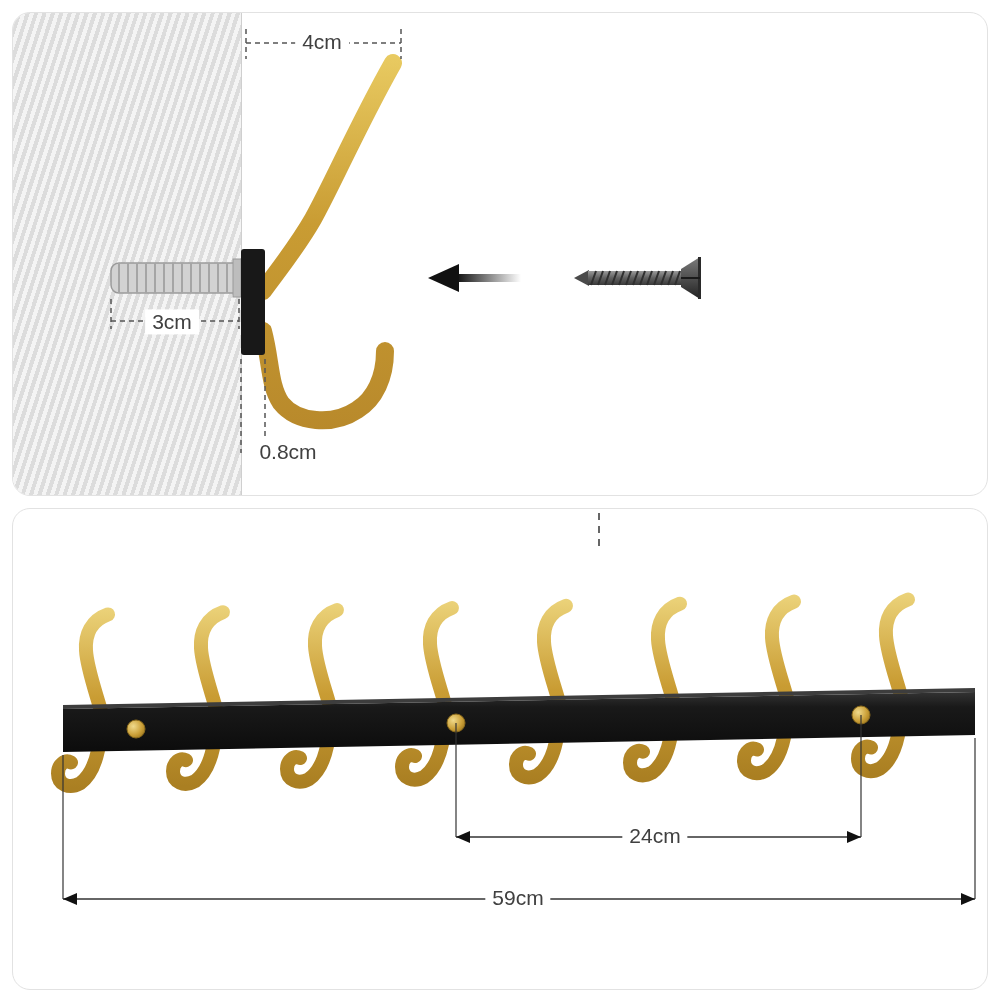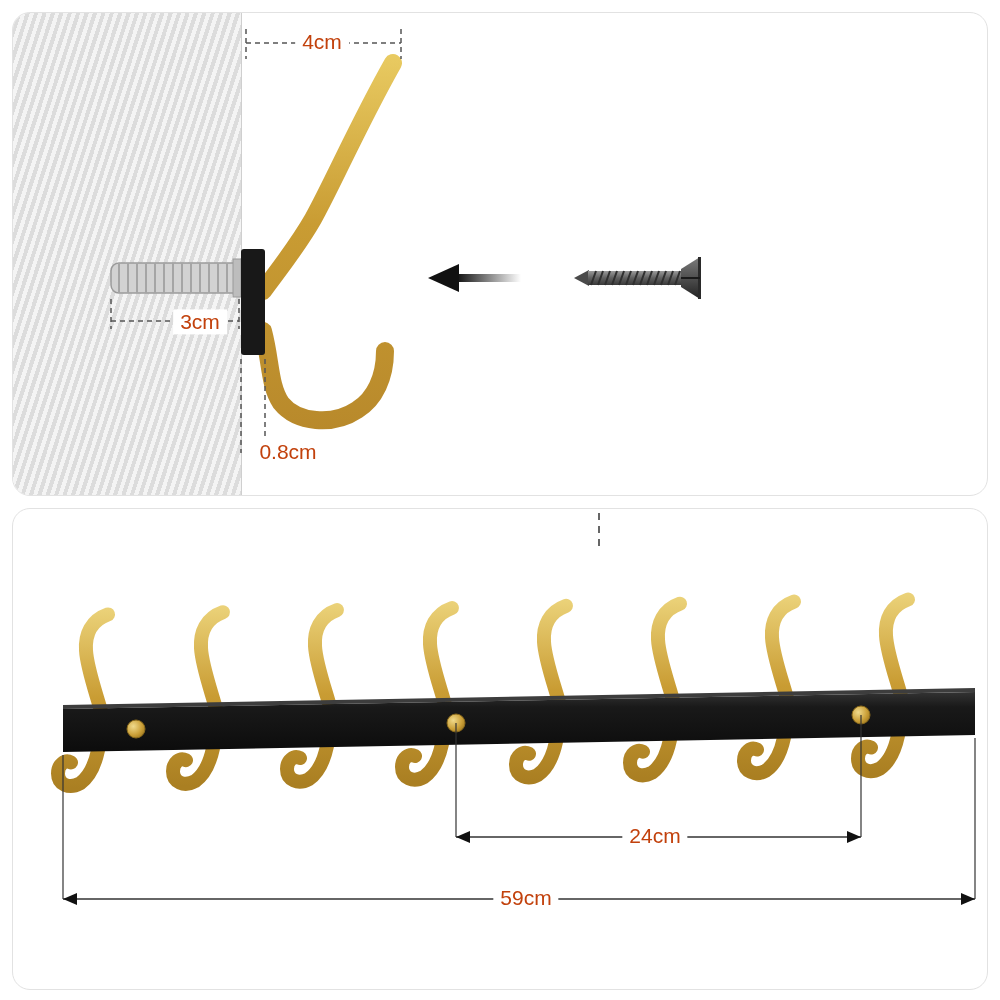--- a/index.html
+++ b/index.html
@@ -13,21 +13,21 @@
   }
   .panel.top{top:12px;height:482px;}
   .panel.bottom{top:508px;height:480px;}
   .panel svg{position:absolute;left:0;top:0;}
   .wall{
     position:absolute;left:0;top:0;width:228px;height:100%;
     background:repeating-linear-gradient(108deg,#f4f4f4 0 4px,#dcdcdc 4px 8px);
     border-right:1px solid #cfcfcf;
   }
   .dim-label{
-    position:absolute;z-index:5;font-size:21px;color:#c2410c;background:#fff;
+    position:absolute;z-index:5;font-size:21px;color:#404040;background:#fff;
     padding:0 7px;transform:translate(-50%,-50%);white-space:nowrap;line-height:1.2;
   }
 </style>
 </head>
 <body>
 
 <div class="panel top">
   <div class="wall"></div>
 
   <svg width="974" height="482" viewBox="0 0 974 482">
@@ -159,19 +159,19 @@
       <path d="M962 229 V390"></path>
       <path d="M50 390 H962" stroke-width="1.5"></path>
       <polygon points="50,390 64,384 64,396" fill="#111" stroke="none"></polygon>
       <polygon points="962,390 948,384 948,396" fill="#111" stroke="none"></polygon>
     </g>
   </svg>
 </div>
 
 <div class="dim-label" style="left:322px;top:42px;">4cm</div>
 
-<div class="dim-label" style="left:172px;top:322px;margin-left:28px;">3cm</div>
+<div class="dim-label" style="left:172px;top:322px;">3cm</div>
 
 <div class="dim-label" style="left:288px;top:452px;">0.8cm</div>
 
 <div class="dim-label" style="left:655px;top:836px;text-align:center;">24cm</div>
 
-<div class="dim-label" style="left:518px;top:898px;margin-left:8px;">59cm</div>
+<div class="dim-label" style="left:518px;top:898px;">59cm</div>
 
 </body></html>

